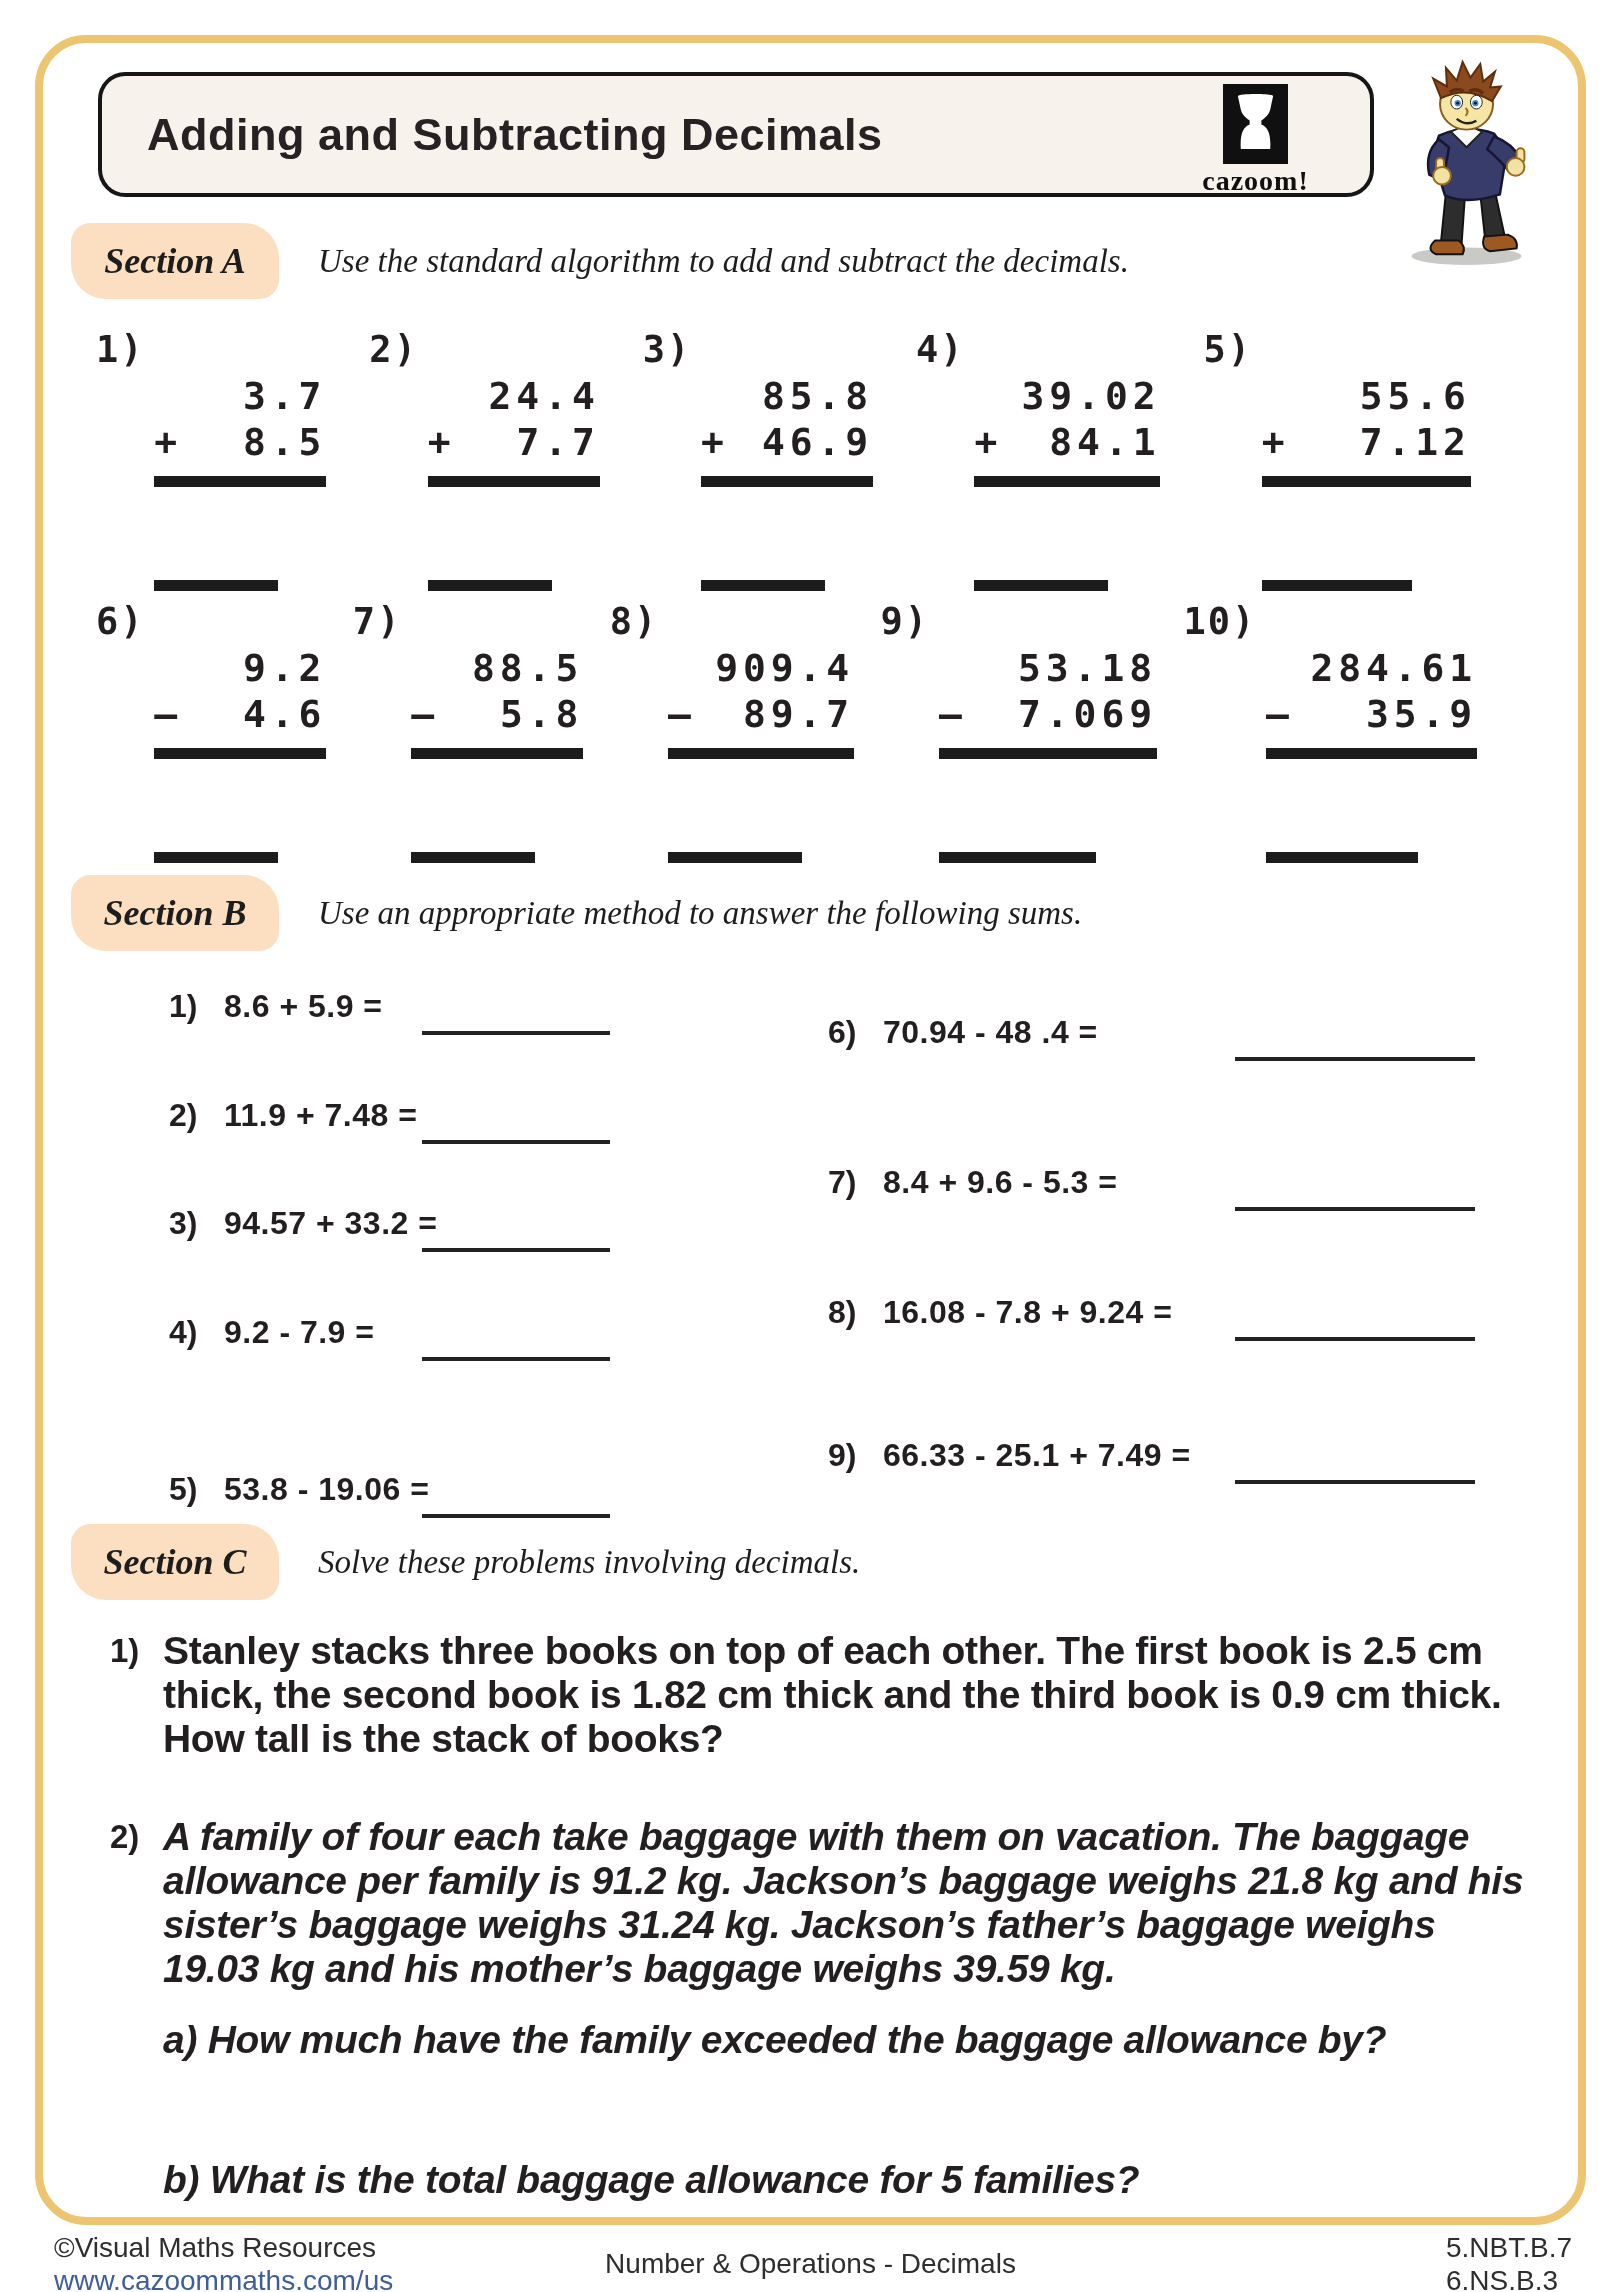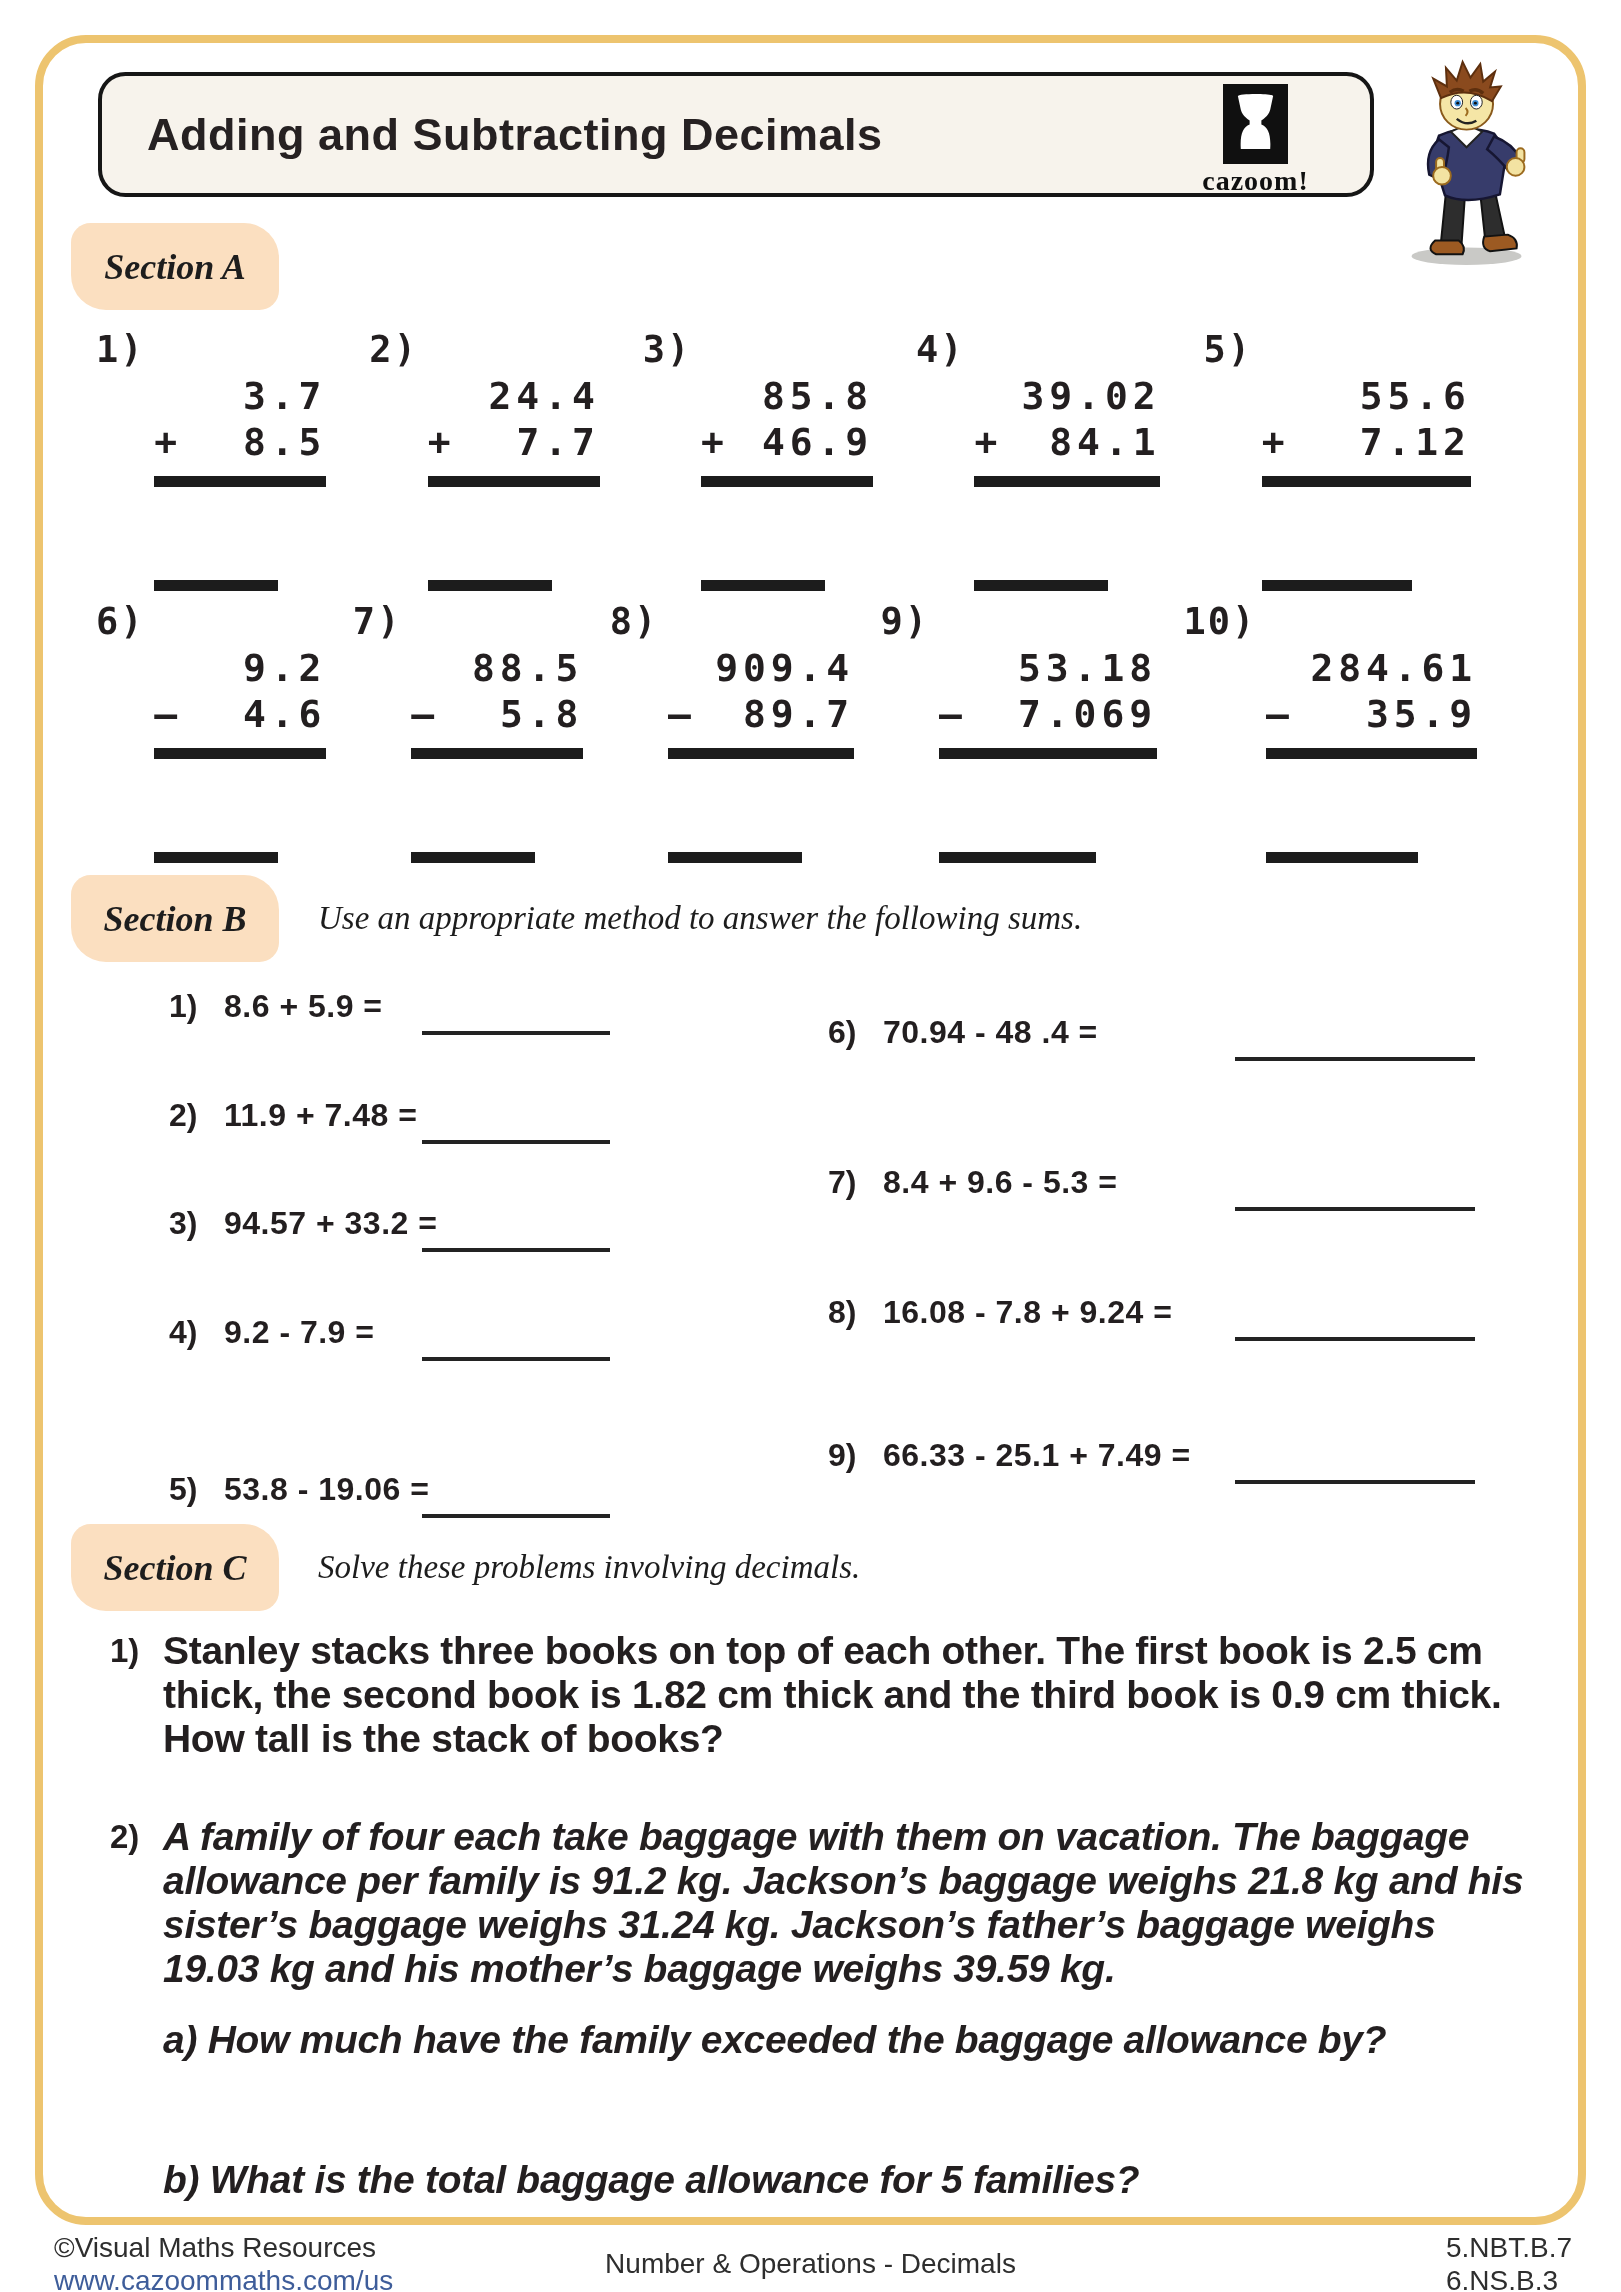--- a/index.html
+++ b/index.html
@@ -13,21 +13,21 @@
   .title{margin-left:45px;font-size:45px;font-weight:bold;letter-spacing:0.5px;color:#262122;}
   .logo{position:absolute;right:51px;top:7.8px;width:127px;text-align:center;}
   .logo-square{width:65px;height:80px;background:#101010;margin:0 auto;display:flex;align-items:center;justify-content:center;}
   .logo-word{font-family:"Liberation Serif",serif;font-weight:bold;font-size:28px;color:#101010;margin-top:1px;letter-spacing:1px;}
 
   
   .mascot{position:absolute;left:1390px;top:57px;width:157px;height:211px;}
 
   
   .sec-head{position:absolute;left:71px;display:flex;align-items:center;}
-  .sec-label{background:#fbdfc0;border-radius:19.6px 35px 19.6px 35px;width:208px;height:87px;display:flex;align-items:center;justify-content:center;font-family:"Liberation Serif",serif;font-style:italic;font-weight:bold;font-size:36px;color:#1d1d1d;flex-shrink:0;}
+  .sec-label{background:#fbdfc0;border-radius:19.6px 35px 19.6px 35px;width:208px;height:76px;display:flex;align-items:center;justify-content:center;font-family:"Liberation Serif",serif;font-style:italic;font-weight:bold;font-size:36px;color:#1d1d1d;flex-shrink:0;}
   .sec-instr{margin-left:39px;font-family:"Liberation Serif",serif;font-style:italic;font-size:33px;color:#1d1d1d;}
   #secA{top:223px;} #secB{top:875px;} #secC{top:1524px;}
 
   
   .arow{position:absolute;left:96px;display:flex;}
   #arow1{top:331px;gap:43px;} #arow2{top:603px;gap:26.5px;}
   .prob{display:flex;}
   .pnum{font-family:"DejaVu Sans Mono",monospace;font-weight:bold;font-size:37px;line-height:1;margin-right:9.8px;letter-spacing:2px;}
   .pbody{display:flex;flex-direction:column;margin-top:46px;}
   .ptop{font-family:"DejaVu Sans Mono",monospace;font-weight:bold;font-size:38px;line-height:1;letter-spacing:4.9px;text-align:right;white-space:nowrap;}
@@ -102,20 +102,21 @@
       <circle cx="87" cy="47" r="1.5" fill="#111111"></circle>
     <path d="M61 36 q7 -5 14 -1" stroke="#5d2f0e" stroke-width="3.5" fill="none"></path>
     <path d="M81 35 q7 -4 14 2" stroke="#5d2f0e" stroke-width="3.5" fill="none"></path>
     <path d="M77 52 q4 4 0 8" stroke="#9c6b1f" stroke-width="2" fill="none"></path>
     <path d="M68 63 q10 8 20 2" stroke="#222222" stroke-width="2.5" fill="none"></path>
   </svg>
 </div>
 
 <div class="sec-head" id="secA">
   <div class="sec-label">Section A</div>
+  <div class="sec-instr">Use the standard algorithm to add and subtract the decimals.</div>
 </div>
 
 <div class="arow" id="arow1">
   <div class="prob">
     <div class="pnum">1)</div>
     <div class="pbody" style="width:172px">
       <div class="ptop">3.7</div>
       <div class="pmid">
           <span>+</span>
           <span>8.5</span>

